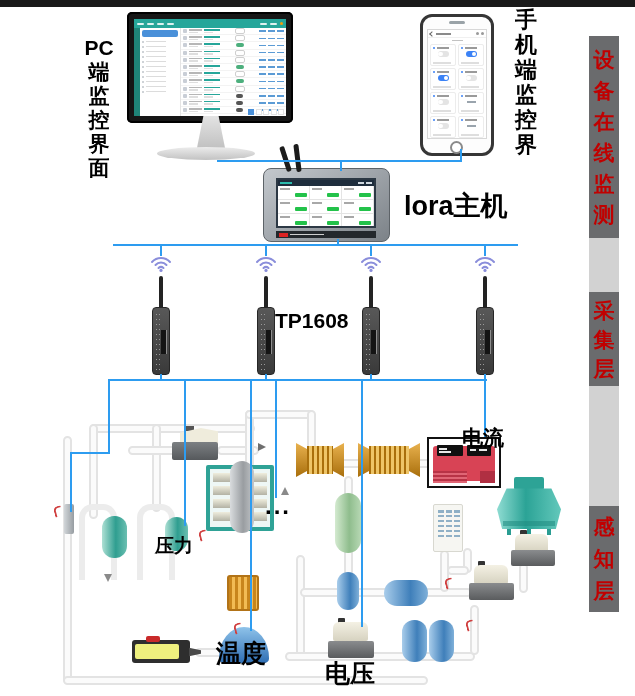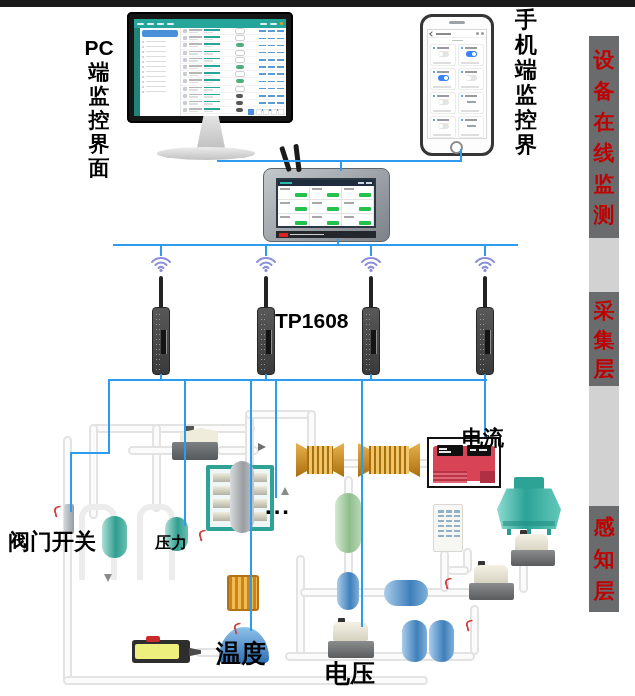--- a/index.html
+++ b/index.html
@@ -9,21 +9,21 @@
   .topbar{position:absolute;left:0;top:0;width:635px;height:7px;background:#1a1a1a;}
   
   .vlabel{position:absolute;white-space:pre-line;text-align:center;font-weight:700;color:#000;z-index:6;}
   .pc-label{left:82px;top:36px;width:34px;font-size:21px;line-height:24px;}
   .phone-label{left:510px;top:7px;width:32px;font-size:22px;line-height:25px;}
   
   .dlabel{position:absolute;font-weight:700;color:#000;z-index:6;white-space:nowrap;}
   .lora-label{left:404px;top:188px;font-size:27px;}
   .tp-label{left:275px;top:309px;font-size:21px;}
   .valve-label{left:8px;top:527px;font-size:22px;}
-  .pressure-label{left:155px;top:533px;font-size:16px;}
+  .pressure-label{left:155px;top:533px;font-size:19px;}
   .temp-label{left:216px;top:637px;font-size:25px;}
   .volt-label{left:325px;top:657px;font-size:25px;}
   .curr-label{left:462px;top:424px;font-size:21px;}
   .dots-label{left:265px;top:492px;font-size:24px;letter-spacing:2px;}
   
   .mon-frame{position:absolute;left:127px;top:12px;width:166px;height:111px;background:#161616;
              border-radius:5px;box-shadow:inset 0 0 0 2px #000;}
   .mon-screen{position:absolute;left:134px;top:19px;width:152px;height:97px;background:#fff;overflow:hidden;}
   .mon-head{position:absolute;left:0;top:0;right:0;height:9px;background:#26a69a;display:flex;align-items:center;gap:3px;padding:0 3px;}
   .mon-head .d{width:7px;height:2px;background:rgba(255,255,255,.85);border-radius:1px;}
@@ -774,20 +774,21 @@
         <div class="lcell">
           <div class="lg1"></div>
           <div class="lg2"></div>
         </div>
       </div>
   </div>
   <div class="lora-brand">
     <span class="r"></span>
       <span class="w"></span>
   </div>
+  <div class="dlabel lora-label">lora主机</div>
 
   <div class="tx" style="left:149px">
     <svg class="wifi" viewBox="0 0 24 18">
       <path d="M3 8 A12 12 0 0 1 21 8" stroke="#8a8edb" fill="none" stroke-width="2" stroke-linecap="round"></path>
       <path d="M6.5 11 A7.5 7.5 0 0 1 17.5 11" stroke="#8a8edb" fill="none" stroke-width="2" stroke-linecap="round"></path>
       <path d="M9.5 14 A3.8 3.8 0 0 1 14.5 14" stroke="#8a8edb" fill="none" stroke-width="2" stroke-linecap="round"></path>
       <circle cx="12" cy="16.4" r="1.6" fill="#8a8edb"></circle>
       </svg>
     <div class="antn"></div>
     <div class="bod">
@@ -874,20 +875,19 @@
 层</span>
     </div>
     <div class="rseg rlight" style="top:350px;height:120px"></div>
     <div class="rseg rdark" style="top:470px;height:106px">
       <span class="rl" style="line-height:32px">感
 知
 层</span>
     </div>
   </div>
 
-  <div class="dlabel valve-label">阀门开关</div>
   <div class="dlabel pressure-label">压力</div>
   <div class="dlabel temp-label">温度</div>
   <div class="dlabel volt-label">电压</div>
   <div class="dlabel curr-label">电流</div>
   <div class="dlabel dots-label">...</div>
 
 </div>
 
 </body></html>

